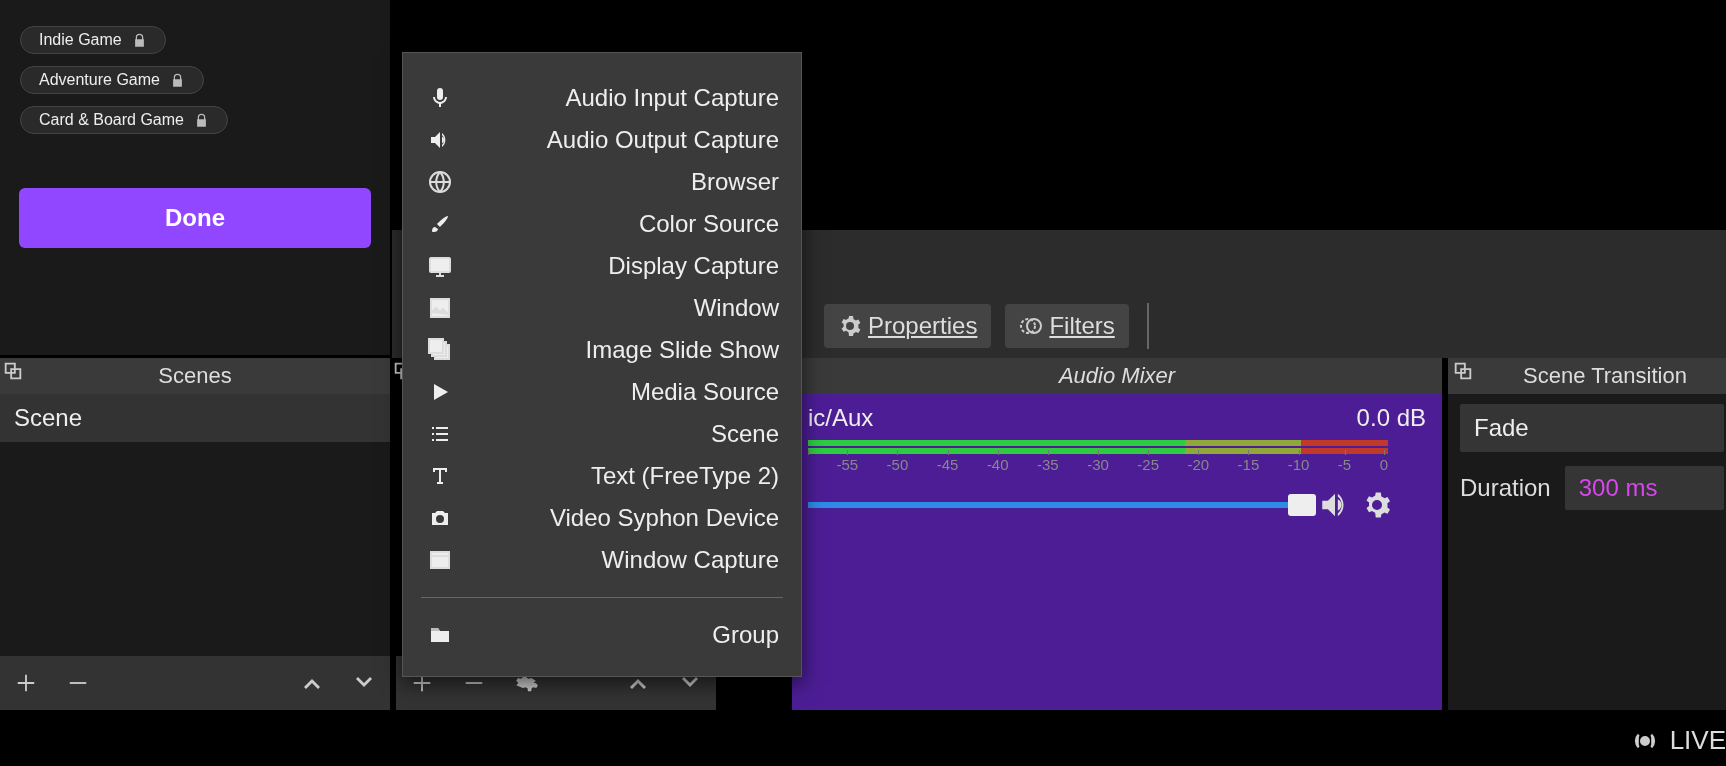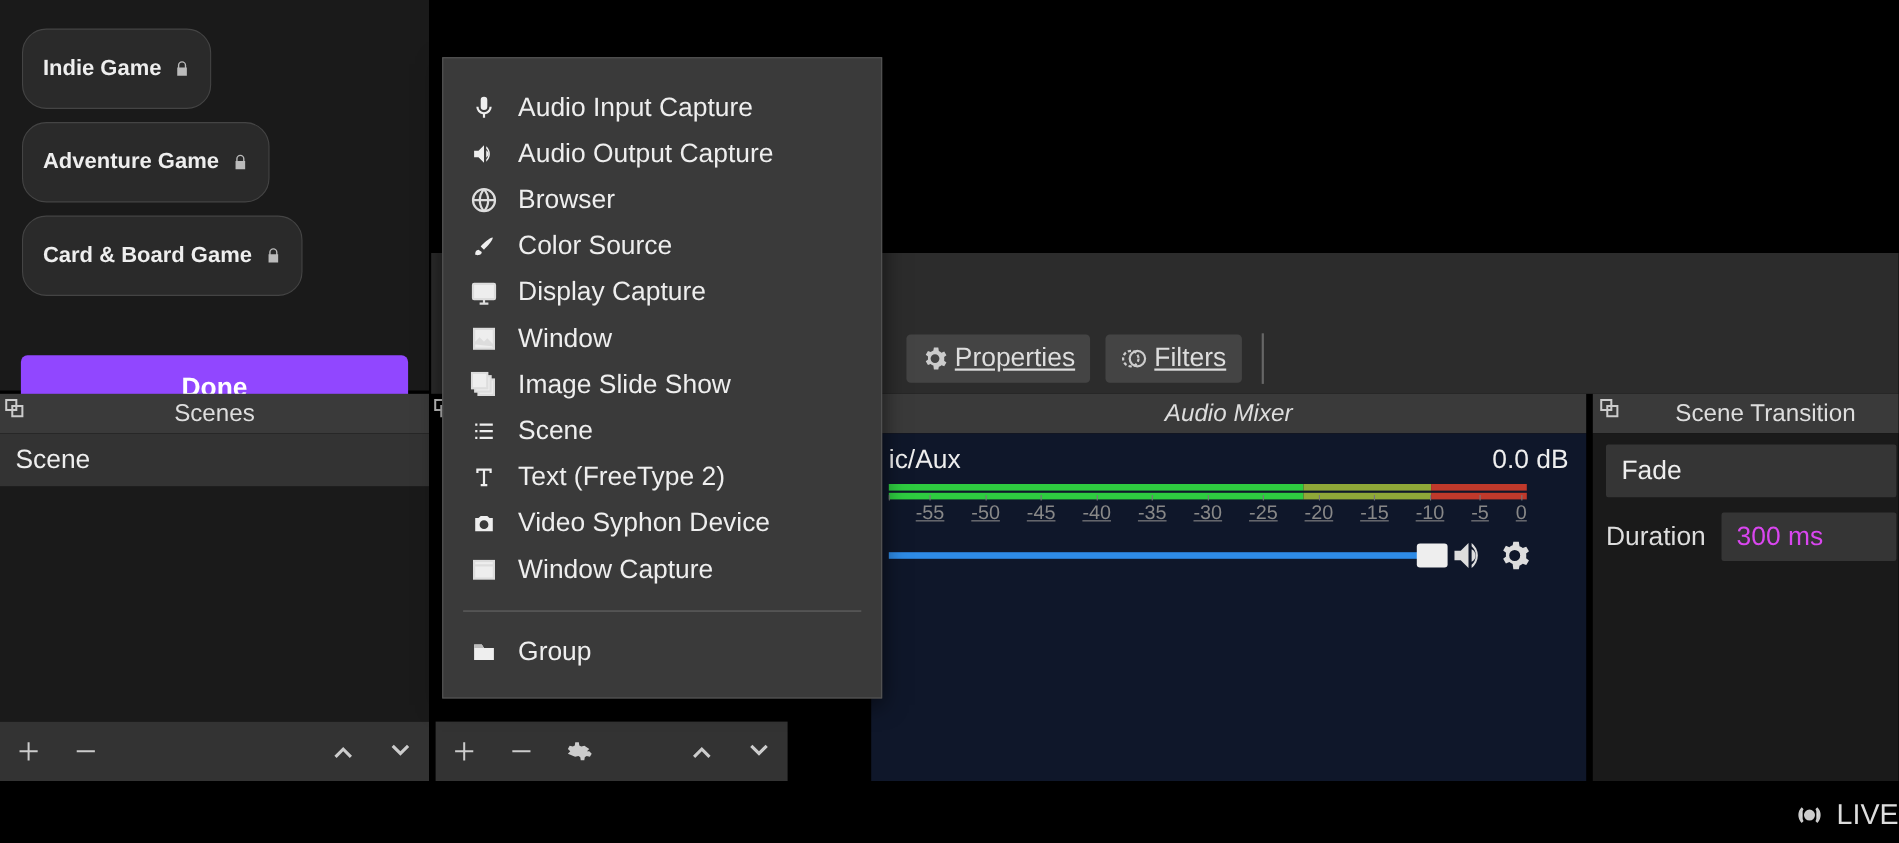--- a/index.html
+++ b/index.html
@@ -1,19 +1,19 @@
 <!DOCTYPE html>
 <html><head>
 <meta charset="utf-8">
 <style>
   * { box-sizing: border-box; margin: 0; padding: 0; font-family: -apple-system, BlinkMacSystemFont, "Segoe UI", Arial, sans-serif; }
   body { background: #000; width: 1726px; height: 766px; overflow: hidden; position: relative; color: #ddd; font-size: 22px; }
 
   .left-panel { position: absolute; left: 0; top: 0; width: 390px; height: 355px; background: #1a1a1a; padding: 8px 16px 16px 16px; }
-  .tag { display: inline-block; background: #2a2a2a; border: 1px solid #444; border-radius: 22px; padding: 24px 18px; margin: 6px 4px; font-size: 20px; color: #eee; font-weight: 700; }
+  .tag { display: inline-block; background: #2a2a2a; border: 1px solid #444; border-radius: 22px; padding: 4px 18px; margin: 6px 4px; font-size: 16px; color: #eee; font-weight: 400; }
   .tag svg.lock { vertical-align: middle; margin-left: 6px; }
   .done-btn { display: block; width: 352px; margin: 48px auto 0 auto; background: #9147ff; color: #fff; border: none; border-radius: 6px; padding: 16px 16px; font-size: 24px; font-weight: 700; text-align: center; }
 
   .scenes-header { position: absolute; left: 0; top: 358px; width: 390px; height: 36px; background: #3a3a3a; text-align: center; line-height: 36px; font-size: 22px; color: #ddd; }
   .scenes-body { position: absolute; left: 0; top: 394px; width: 390px; height: 262px; background: #1a1a1a; }
   .scene-item { background: #333; padding: 10px 14px; font-size: 24px; color: #eee; }
   .scenes-footer { position: absolute; left: 0; top: 656px; width: 390px; height: 54px; background: #333; display: flex; align-items: center; }
   .icon-btn { width: 52px; height: 52px; display: flex; align-items: center; justify-content: center; color: #ccc; font-size: 30px; }
   .icon-btn svg { display: block; }
 
@@ -23,43 +23,43 @@
   .popout-icon.p3 { left: 1452px; top: 360px; }
 
   .sources-footer { position: absolute; left: 396px; top: 656px; width: 320px; height: 54px; background: #333; display: flex; align-items: center; }
 
   .dark-strip { position: absolute; left: 392px; top: 230px; width: 1346px; height: 128px; background: #2c2c2c; }
   .prop-filter-row { position: absolute; left: 824px; top: 300px; height: 52px; display: flex; gap: 14px; align-items: center; }
   .prop-btn { background: #444; border-radius: 4px; padding: 8px 14px; display: flex; align-items: center; gap: 6px; font-size: 24px; color: #ddd; text-decoration: underline; }
   .vsep { width: 2px; height: 46px; background: #666; margin-left: 4px; }
 
   .mixer-header { position: absolute; left: 792px; top: 358px; width: 650px; height: 36px; background: #3a3a3a; text-align: center; line-height: 36px; font-size: 22px; color: #ddd; font-style: italic; }
-  .mixer-body { position: absolute; left: 792px; top: 394px; width: 650px; height: 316px; background: #0f172a; padding: 8px 12px; }
+  .mixer-body { position: absolute; left: 792px; top: 394px; width: 650px; height: 316px; background: #4c1d95; padding: 8px 12px; }
   .mixer-row1 { display: flex; justify-content: space-between; font-size: 24px; color: #eee; padding: 2px 4px 6px 4px; }
   .meter { height: 6px; width: 580px; margin: 2px 4px; display: flex; }
   .meter .g1 { background: #2ecc40; flex: 0 0 65%; height: 100%; }
   .meter .g2 { background: #8fa838; flex: 0 0 20%; height: 100%; }
   .meter .g3 { background: #c0392b; flex: 0 0 15%; height: 100%; }
-  .ticks { display: flex; width: 580px; margin: 2px 4px 0px 4px; font-size: 18px; color: #888; justify-content: space-between; position: relative; height: 24px; text-decoration: underline; }
+  .ticks { display: flex; width: 580px; margin: 2px 4px 0px 4px; font-size: 15px; color: #888; justify-content: space-between; position: relative; height: 24px; }
   .ticks span { position: relative; }
   .ticks span::before { content: ""; position: absolute; top: -6px; left: 50%; width: 1px; height: 5px; background: #777; }
   .slider-row { display: flex; align-items: center; gap: 10px; margin-top: 8px; margin-left: 4px; }
   .slider-track { width: 500px; height: 6px; background: #2e8be6; position: relative; }
   .slider-thumb { position: absolute; right: -8px; top: -8px; width: 28px; height: 22px; background: #eee; border-radius: 3px; }
 
   .trans-header { position: absolute; left: 1448px; top: 358px; width: 288px; height: 36px; background: #3a3a3a; text-align: center; line-height: 36px; font-size: 22px; color: #ddd; padding-left: 26px; }
   .trans-body { position: absolute; left: 1448px; top: 394px; width: 288px; background: #1a1a1a; padding: 10px 12px; height: 316px; }
   .trans-select { background: #353535; padding: 10px 14px; font-size: 24px; color: #eee; border-radius: 2px; }
   .trans-dur-row { display: flex; align-items: center; gap: 14px; margin-top: 14px; font-size: 24px; color: #ddd; }
   .trans-dur-val { background: #353535; padding: 8px 14px; color: #d946ef; border-radius: 2px; flex: 1; }
 
   .live-ind { position: absolute; right: 0px; bottom: 10px; display: flex; align-items: center; gap: 10px; color: #ddd; font-size: 26px; justify-content: flex-end; }
 
   .context-menu { position: absolute; left: 402px; top: 52px; width: 400px; background: #3a3a3a; border: 1px solid #555; box-shadow: 0 6px 20px rgba(0,0,0,.6); padding: 24px 12px 20px 12px; z-index: 50; }
-  .ctx-item { display: flex; align-items: center; gap: 16px; padding: 6px 10px; font-size: 24px; color: #eee; }
+  .ctx-item { display: flex; align-items: center; gap: 16px; padding: 6px 10px; font-size: 24px; color: #eee; justify-content: space-between; }
   .ctx-item .ic { width: 30px; height: 30px; display: flex; align-items: center; justify-content: center; }
   .ctx-sep { height: 1px; background: #666; margin: 16px 6px; }
 
   svg { fill: currentColor; }
 </style>
 </head>
 <body>
 
 <div class="left-panel">
   <div style="margin-top: 12px;">
@@ -289,20 +289,28 @@
           <rect x="7" y="7" width="14" height="14"></rect>
           <rect x="4" y="4" width="14" height="14"></rect>
           <rect x="1" y="1" width="14" height="14"></rect>
         </svg>
       </span>
       <span>Image Slide Show</span>
     </div>
   <div class="ctx-item">
       <span class="ic">
         <svg width="24" height="24" viewBox="0 0 24 24" fill="#ddd">
+          <path d="M6 4l14 8-14 8z"></path>
+        </svg>
+      </span>
+      <span>Media Source</span>
+    </div>
+  <div class="ctx-item">
+      <span class="ic">
+        <svg width="24" height="24" viewBox="0 0 24 24" fill="#ddd">
           <path d="M4 5h2v2H4zm4 0h12v2H8zM4 11h2v2H4zm4 0h12v2H8zM4 17h2v2H4zm4 0h12v2H8z"></path>
         </svg>
       </span>
       <span>Scene</span>
     </div>
   <div class="ctx-item">
       <span class="ic">
         <svg width="24" height="24" viewBox="0 0 24 24" fill="#ddd">
           <path d="M5 4h14v4h-2V6h-4v12h2v2H9v-2h2V6H7v2H5z"></path>
         </svg>

